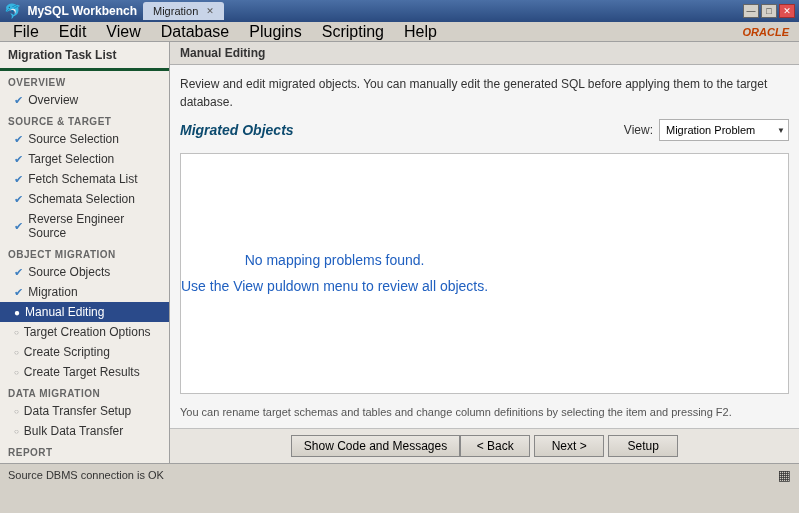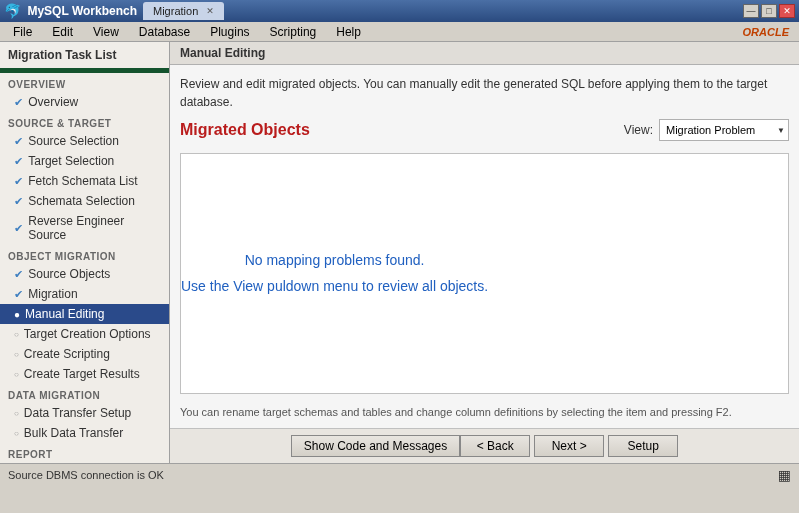--- a/index.html
+++ b/index.html
@@ -55,21 +55,21 @@
       background: #d4d0c8;
       height: 20px;
       display: flex;
       align-items: center;
       padding: 0 4px;
       border-bottom: 1px solid #a0a0a0;
       gap: 2px;
     }
     .menu-item {
       padding: 0 8px;
-      font-size: 12px;
+      font-size: 16px;
       cursor: pointer;
       border: 1px solid transparent;
     }
 
     
     .oracle-logo {
       margin-left: auto;
       font-size: 11px;
       font-style: italic;
       color: #c04000;
@@ -143,23 +143,24 @@
       color: #333;
       line-height: 1.5;
     }
     .migrated-objects-bar {
       display: flex;
       align-items: center;
       justify-content: space-between;
       margin-bottom: 4px;
     }
     .migrated-label {
-      font-size: 16px;
+      font-size: 14px;
       font-weight: bold;
-      color: #b91c1c;
+      color: #0c4a6e;
+      font-style: italic;
     }
     .view-control {
       display: flex;
       align-items: center;
       gap: 6px;
       font-size: 12px;
     }
     .view-label { color: #333; }
     .view-dropdown {
       border: 1px solid #b0b0b0;
@@ -276,21 +277,21 @@
   <span class="menu-item">Database</span>
   <span class="menu-item">Plugins</span>
   <span class="menu-item">Scripting</span>
   <span class="menu-item">Help</span>
   <span class="oracle-logo">ORACLE</span>
 </div>
 
 <div class="main-layout">
 
   <div class="sidebar">
-    <div style="padding: 6px 8px; font-size: 12px; font-weight: bold; color: #333; border-bottom: 5px solid #14532d;">Migration Task List</div>
+    <div style="padding: 6px 8px; font-size: 12px; font-weight: bold; color: #333; border-bottom: 3px solid #14532d;">Migration Task List</div>
 
     <div class="sidebar-section-header">OVERVIEW</div>
     <div class="sidebar-item">
       <span class="check-icon">✔</span>
       <span>Overview</span>
     </div>
 
     <div class="sidebar-section-header">SOURCE &amp; TARGET</div>
     <div class="sidebar-item">
       <span class="check-icon">✔</span>

